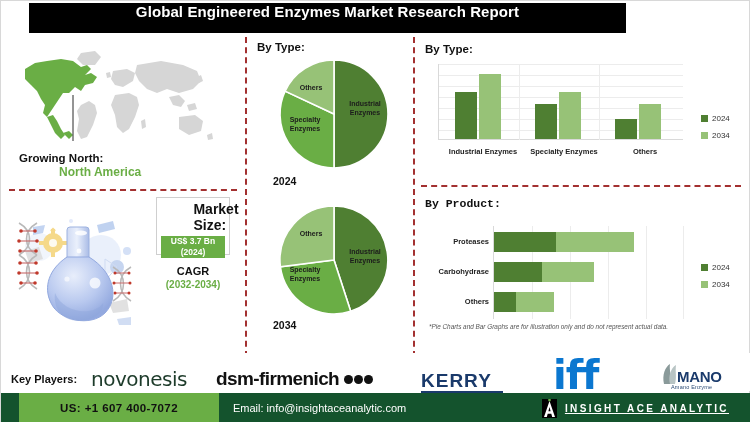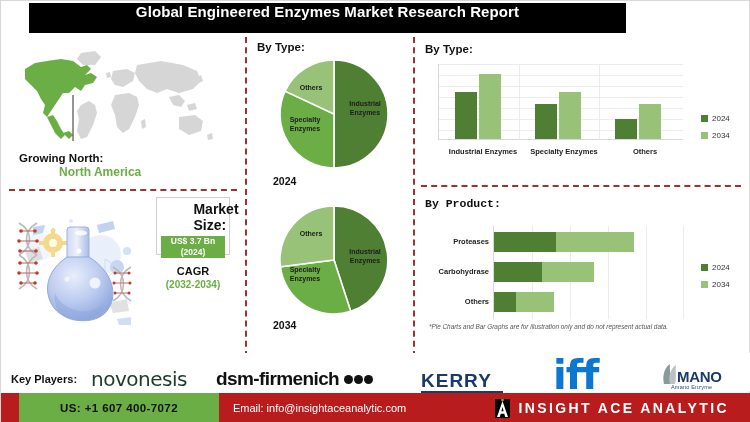--- a/index.html
+++ b/index.html
@@ -90,26 +90,26 @@
   .dsm-dots{display:inline-block;margin-left:4px;}
   .dsm-dots i{display:inline-block;width:9px;height:9px;border-radius:50%;background:#111;margin-left:1px;vertical-align:middle;}
   .logo-kerry{left:420px;top:369px;font-size:19px;font-weight:bold;color:#1a3a6b;letter-spacing:1px;}
   .kerry-ul{position:absolute;left:420px;top:390px;width:82px;height:2px;background:#1a3a6b;}
   .logo-iff{left:552px;top:354px;font-size:40px;font-weight:bold;color:#0b77d0;letter-spacing:-1px;line-height:40px;font-family:"DejaVu Sans",sans-serif;}
   .logo-amano{left:660px;top:362px;}
   .amano-main{font-size:15px;font-weight:bold;color:#1a3a6b;letter-spacing:-.3px;}
   .amano-sub{font-size:5.5px;color:#2a4a74;letter-spacing:.2px;margin-top:-1px;margin-left:10px;}
 
   
-  .footer{position:absolute;left:0;top:392px;width:750px;height:30px;background:#b91c1c;}
+  .footer{position:absolute;left:0;top:392px;width:750px;height:30px;background:#14532d;}
   .f-green{position:absolute;left:18px;top:0;width:200px;height:30px;background:#6aae45;display:flex;align-items:center;justify-content:center;}
   .f-phone{color:#111;font-size:11.5px;font-weight:bold;letter-spacing:.4px;}
   .f-email{position:absolute;left:232px;top:0;height:30px;display:flex;align-items:center;color:#fff;font-size:11px;}
   .f-brand{position:absolute;right:22px;top:0;height:30px;display:flex;align-items:center;gap:8px;}
-  .f-brand-text{color:#fff;font-size:14px;font-weight:bold;letter-spacing:2.4px;}
+  .f-brand-text{color:#fff;font-size:10px;font-weight:bold;letter-spacing:2.4px;text-decoration:underline;}
   .a-mark{position:relative;width:15px;height:19px;}
 </style>
 </head>
 <body>
 
 <div class="page">
 
   <div class="header">
     <div class="header-title">Global Engineered Enzymes Market Research Report</div>
   </div>

